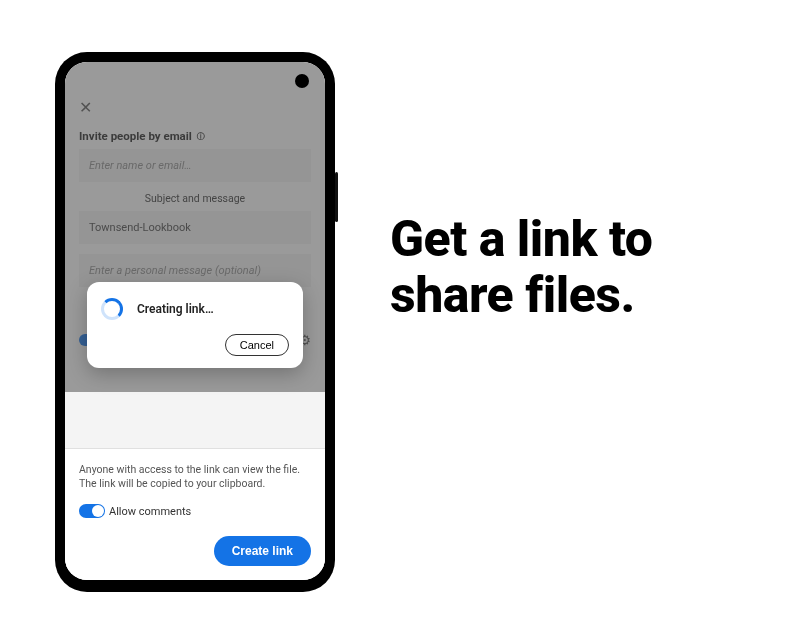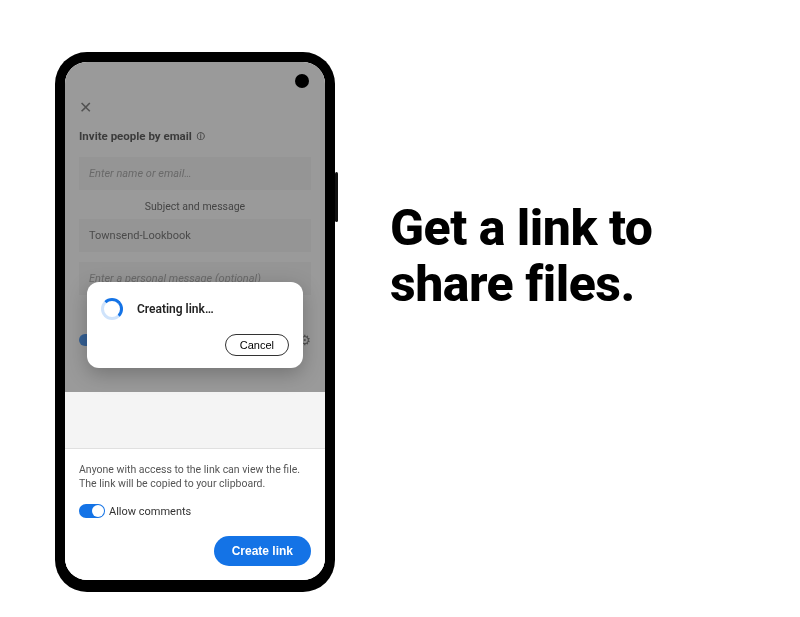--- a/index.html
+++ b/index.html
@@ -68,21 +68,21 @@
   .close-x {
     font-size: 16px;
     color: #555;
     margin-bottom: 12px;
     display: inline-block;
   }
   .label-row {
     font-weight: 700;
     font-size: 11.5px;
     color: #222;
-    margin-bottom: 14px;
+    margin-bottom: 6px;
     display: flex;
     align-items: center;
     gap: 4px;
   }
   .info-dot {
     width: 10px; height: 10px;
     display: inline-flex;
     align-items: center; justify-content: center;
     font-size: 8px;
   }
@@ -226,21 +226,21 @@
     padding: 8px 18px;
     font-size: 12px;
     font-weight: 600;
     cursor: pointer;
   }
   
   .headline {
     position: absolute;
     left: 390px;
     right: 40px;
-    top: 200px;
+    top: 211px;
     font-size: 50px;
     font-weight: 800;
     line-height: 1.12;
     color: #000;
     letter-spacing: -0.5px;
   }
 </style>
 </head>
 <body>
 

